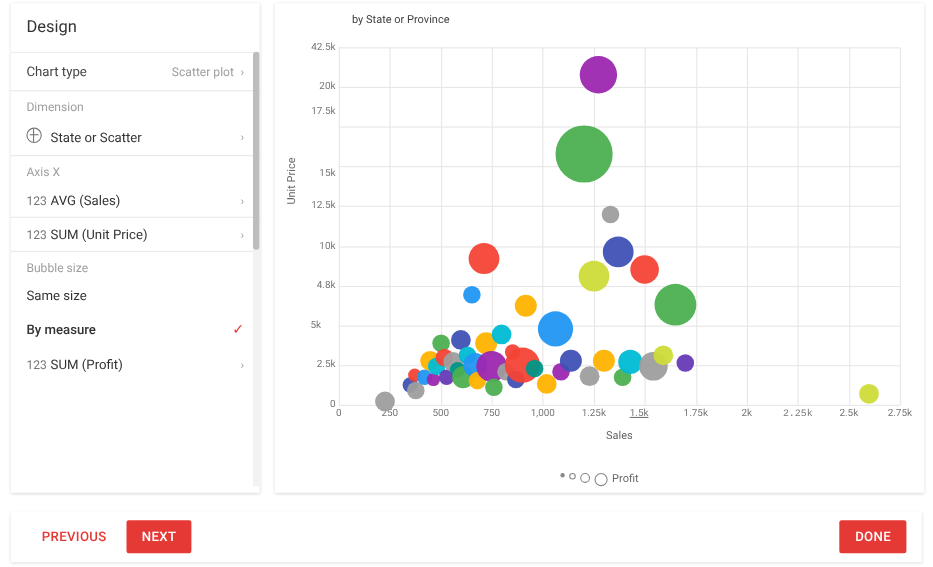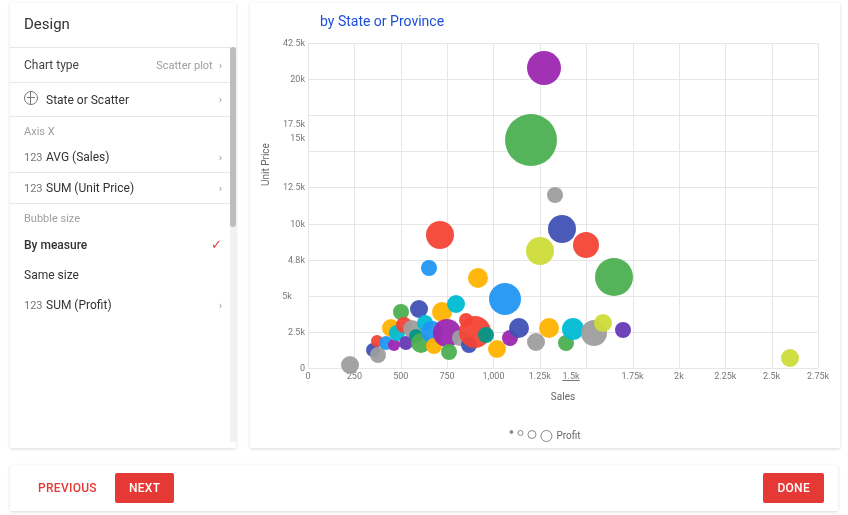--- a/index.html
+++ b/index.html
@@ -19,21 +19,21 @@
   .item .ic{width:22px;color:#777;font-size:11px}
   .item .txt{flex:1}
   .item .chev{color:#9e9e9e}
   .opt{padding:8px 14px;font-size:12px;color:#333;display:flex;justify-content:space-between;align-items:center}
   .opt .check{color:#e53935;font-size:13px}
   .globe{width:14px;height:14px;border:1.2px solid #777;border-radius:50%;display:inline-block;position:relative}
   .globe:before{content:"";position:absolute;left:2px;right:2px;top:5px;border-top:1px solid #777}
   .globe:after{content:"";position:absolute;top:0;bottom:0;left:5px;border-left:1px solid #777}
 
   .chart-area{position:absolute;left:250px;top:3px;width:590px;height:445px;background:#fff;box-shadow:0 1px 3px rgba(0,0,0,.15)}
-  .chart-title{font-size:14px;color:#1d4ed8;padding:10px 0 0 70px}
+  .chart-title{font-size:10px;color:#404040;padding:10px 0 0 70px}
   .plot{position:absolute;left:58px;top:40px;width:510px;height:325px}
   .grid-line-h,.grid-line-v{position:absolute;background:#e6e6e6}
   .grid-line-h{height:1px;left:0;right:0}
   .grid-line-v{width:1px;top:0;bottom:0}
   .tick-y{position:absolute;right:513px;font-size:9px;color:#777;text-align:right;width:36px;transform:translateY(-50%)}
   .tick-x{position:absolute;top:328px;font-size:9px;color:#777;transform:translateX(-50%)}
   .axis-y-label{position:absolute;left:-48px;top:50%;transform:rotate(-90deg) translateX(20px);transform-origin:left top;font-size:10px;color:#666}
   .axis-x-label{position:absolute;left:50%;bottom:-34px;transform:translateX(-50%);font-size:10px;color:#666}
   .bubble{position:absolute;border-radius:50%;transform:translate(-50%,-50%);opacity:.95}
   .legend{position:absolute;left:50%;bottom:6px;transform:translateX(-50%);font-size:10px;color:#666;display:flex;align-items:flex-start;gap:4px}
@@ -50,46 +50,47 @@
 <div class="panel">
   <div class="panel-title">Design</div>
   <div class="scroll">
     <div class="section-divider"></div>
     <div class="row">
       <span class="lab">Chart type</span>
       <span class="val">Scatter plot</span>
       <span class="chev">›</span>
     </div>
     <div class="section-divider"></div>
+    <div class="sub-label">Dimension</div>
     <div class="item">
       <span class="ic"><span class="globe"></span></span>
       <span class="txt">State or Scatter</span>
       <span class="chev">›</span>
     </div>
     <div class="section-divider"></div>
     <div class="sub-label">Axis X</div>
     <div class="item">
       <span class="ic">123</span>
       <span class="txt">AVG (Sales)</span>
       <span class="chev">›</span>
     </div>
     <div class="section-divider"></div>
     <div class="item">
       <span class="ic">123</span>
       <span class="txt">SUM (Unit Price)</span>
       <span class="chev">›</span>
     </div>
     <div class="section-divider"></div>
     <div class="sub-label">Bubble size</div>
+    <div class="opt">
+      <span>Same size</span>
+    </div>
     <div class="opt" style="font-weight:500">
       <span>By measure</span>
       <span class="check">✓</span>
-    </div>
-    <div class="opt">
-      <span>Same size</span>
     </div>
     <div class="item">
       <span class="ic">123</span>
       <span class="txt">SUM (Profit)</span>
       <span class="chev">›</span>
     </div>
     <div class="scrollbar">
         <div class="thumb"></div>
       </div>
   </div>
@@ -106,47 +107,47 @@
       <div class="tick-y" style="top: 288.889px;">2.5k</div>
       <div class="grid-line-h" style="top: 252.778px;"></div>
       <div class="tick-y" style="top: 252.778px; text-align: center;">5k</div>
       <div class="grid-line-h" style="top: 216.667px;"></div>
       <div class="tick-y" style="top: 216.667px;">4.8k</div>
       <div class="grid-line-h" style="top: 180.556px;"></div>
       <div class="tick-y" style="top: 180.556px;">10k</div>
       <div class="grid-line-h" style="top: 144.444px;"></div>
       <div class="tick-y" style="top: 144.444px;">12.5k</div>
       <div class="grid-line-h" style="top: 108.333px;"></div>
-      <div class="tick-y" style="top: 95px;">15k</div>
+      <div class="tick-y" style="top: 115px;">15k</div>
       <div class="grid-line-h" style="top: 72.2222px;"></div>
-      <div class="tick-y" style="top: 81px;">17.5k</div>
+      <div class="tick-y" style="top: 59px;">17.5k</div>
       <div class="grid-line-h" style="top: 36.1111px;"></div>
       <div class="tick-y" style="top: 36.1111px;">20k</div>
       <div class="grid-line-h" style="top: 0px;"></div>
       <div class="tick-y" style="top: 0px;">42.5k</div>
       <div class="grid-line-v" style="left: 0px;"></div>
       <div class="tick-x" style="left: 0px;">0</div>
       <div class="grid-line-v" style="left: 46.3636px;"></div>
       <div class="tick-x" style="left: 46.3636px;">250</div>
       <div class="grid-line-v" style="left: 92.7273px;"></div>
       <div class="tick-x" style="left: 92.7273px;">500</div>
       <div class="grid-line-v" style="left: 139.091px;"></div>
       <div class="tick-x" style="left: 139.091px;">750</div>
       <div class="grid-line-v" style="left: 185.455px;"></div>
       <div class="tick-x" style="left: 185.455px;">1,000</div>
       <div class="grid-line-v" style="left: 231.818px;"></div>
       <div class="tick-x" style="left: 231.818px;">1.25k</div>
       <div class="grid-line-v" style="left: 278.182px;"></div>
-      <div class="tick-x" style="left: 263px; text-decoration: underline;">1.5k</div>
+      <div class="tick-x" style="left: 273px; text-decoration: underline;">1.5k</div>
       <div class="grid-line-v" style="left: 324.545px;"></div>
       <div class="tick-x" style="left: 324.545px;">1.75k</div>
       <div class="grid-line-v" style="left: 370.909px;"></div>
       <div class="tick-x" style="left: 370.909px;">2k</div>
       <div class="grid-line-v" style="left: 417.273px;"></div>
-      <div class="tick-x" style="left: 417.273px;">2.25k</div>
+      <div class="tick-x" style="left: 417.273px; font-family: Liberation Mono, monospace;">2.25k</div>
       <div class="grid-line-v" style="left: 463.636px;"></div>
       <div class="tick-x" style="left: 463.636px;">2.5k</div>
       <div class="grid-line-v" style="left: 510px;"></div>
       <div class="tick-x" style="left: 510px;">2.75k</div>
       <div class="bubble" style="left: 41.7273px; top: 322.111px; width: 18px; height: 18px; background: rgb(158, 158, 158);"></div>
       <div class="bubble" style="left: 64.9091px; top: 306.944px; width: 14px; height: 14px; background: rgb(63, 81, 181);"></div>
       <div class="bubble" style="left: 68.6182px; top: 297.556px; width: 12px; height: 12px; background: rgb(244, 67, 54);"></div>
       <div class="bubble" style="left: 70.4727px; top: 312px; width: 16px; height: 16px; background: rgb(158, 158, 158);"></div>
       <div class="bubble" style="left: 77.8909px; top: 299.722px; width: 14px; height: 14px; background: rgb(33, 150, 243);"></div>
       <div class="bubble" style="left: 83.4545px; top: 284.556px; width: 18px; height: 18px; background: rgb(255, 179, 0);"></div>

